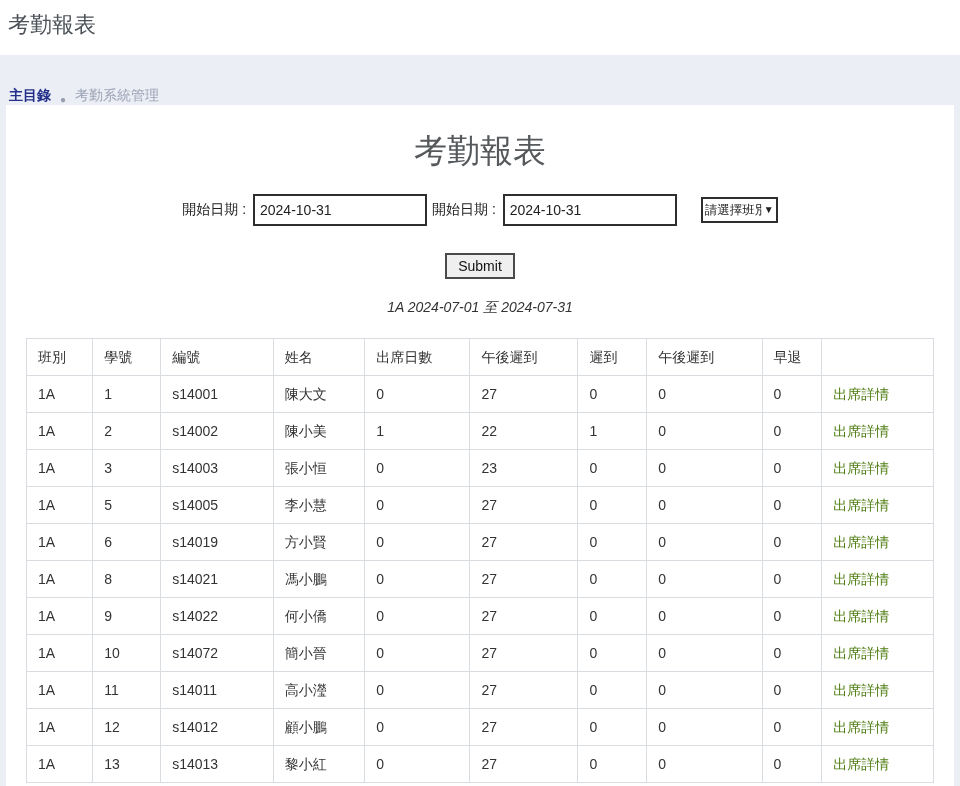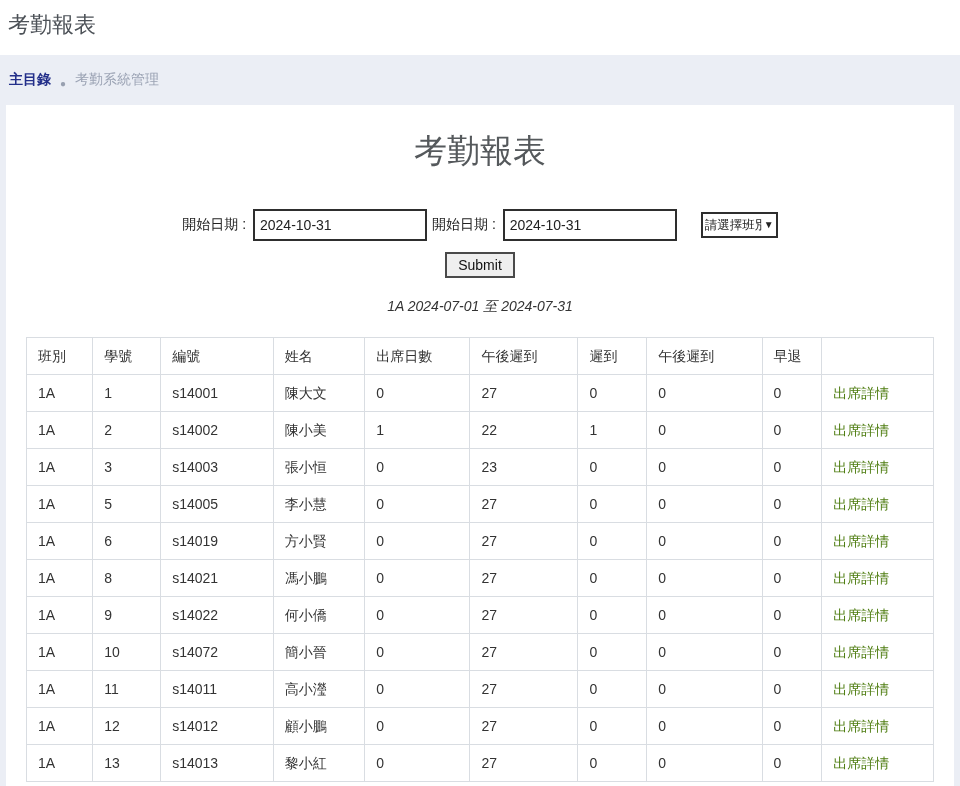--- a/index.html
+++ b/index.html
@@ -9,37 +9,37 @@
     font-family: "Liberation Sans", sans-serif;
     background: #ebeef5;
     color: #333;
   }
 
   
   .page-header { background: #fff; padding: 13px 10px 18px 8px; }
   .page-title { font-size: 22px; line-height: 24px; color: #4c5157; font-weight: 400; margin: 0; }
 
   
-  .breadcrumb { height: 50px; display: flex; align-items: flex-end; padding: 16px 9px; font-size: 14px; }
+  .breadcrumb { height: 50px; display: flex; align-items: flex-end; padding: 0 9px; font-size: 14px; }
   .breadcrumb-home { color: #232f8a; font-weight: 700; text-decoration: none; }
   .breadcrumb-sep { color: #98a0b0; margin: 0 9px; font-size: 10px; }
   .breadcrumb-current { color: #9ba3b4; }
 
   
   .panel { background: #fff; margin: 0 6px; min-height: 681px; }
 
   .main-heading {
     text-align: center; font-size: 33px; line-height: 38px;
     color: #55595c; font-weight: 400; margin: 0; padding-top: 27px;
   }
 
   
   .filter-row {
     display: flex; justify-content: center; align-items: center;
-    margin-top: 39px; font-size: 14px; color: #222;
+    margin-top: 24px; font-size: 14px; color: #222;
   }
   .filter-label { margin-right: 3px; white-space: pre; }
   .date-input {
     width: 174px; height: 26px; border: 2px solid #2e2e2e; border-radius: 0;
     font-family: "Liberation Sans", sans-serif; font-size: 14px; color: #222;
     padding: 14px 5px; background: #fff;
   }
   .date-input.first { margin-right: 5px; }
   .select-wrap { position: relative; display: inline-block; margin-left: 24px; }
   .class-select {
@@ -47,21 +47,21 @@
     width: 77px; height: 26px; border: 2px solid #2e2e2e; border-radius: 0;
     background: #fff; font-family: "Liberation Sans", sans-serif;
     font-size: 12.5px; color: #222; padding: 2px 14px 2px 2px;
   }
   .chevron {
     position: absolute; right: 4px; top: 50%; transform: translateY(-52%);
     font-size: 10px; color: #222; pointer-events: none;
   }
 
   
-  .submit-row { text-align: center; margin-top: 11px; }
+  .submit-row { text-align: center; margin-top: 27px; }
   .submit-btn {
     font-family: "Liberation Sans", sans-serif; font-size: 14px; color: #111;
     background: #efefef; border: 2px solid #4a4a4a; border-radius: 0;
     padding: 3px 11px; cursor: pointer;
   }
 
   
   .period { text-align: center; margin-top: 20px; font-size: 14px; color: #333; font-style: italic; }
 
   

